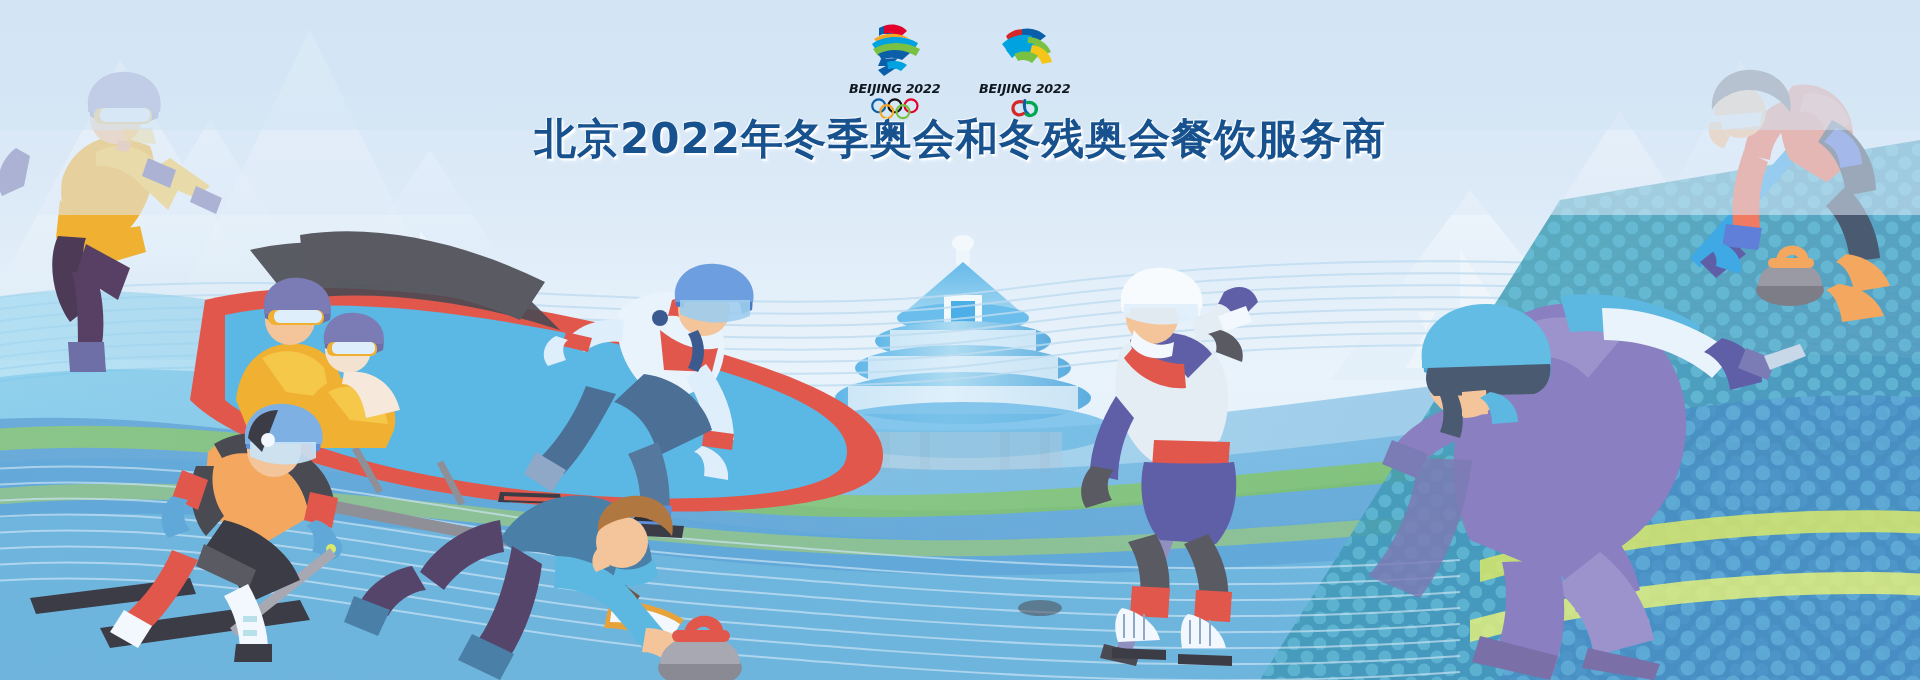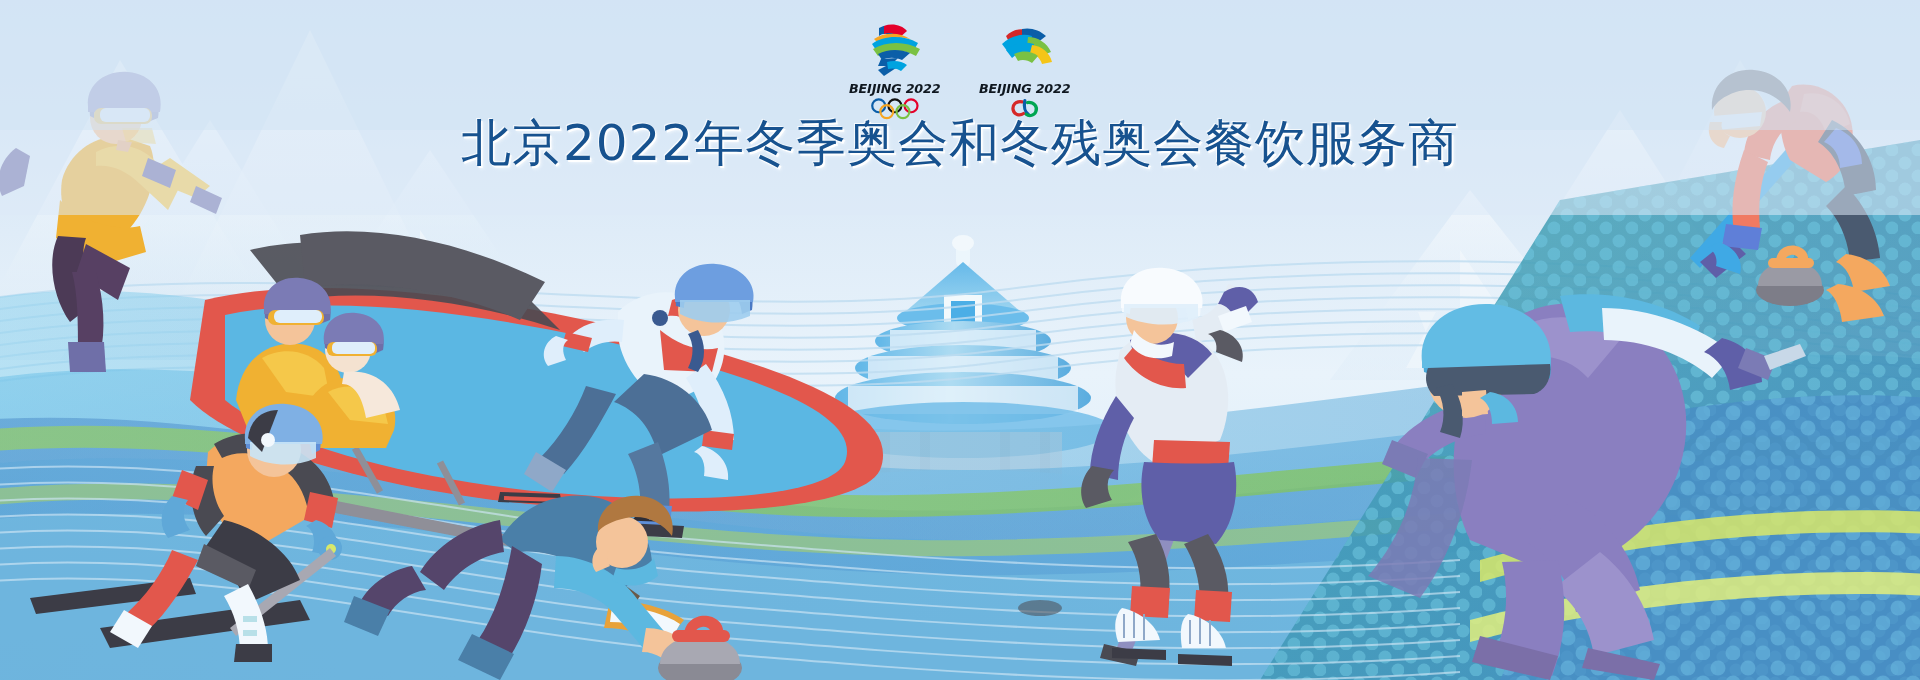--- a/index.html
+++ b/index.html
@@ -34,22 +34,22 @@
   }
   .logo-sym{ height:22px; margin-top:2px; }
 
   #title-wrap{
     position:absolute; left:0; top:118px; width:1920px;
     text-align:center; pointer-events:auto;
   }
   #page-title{
     display:inline-block;
     font-family:"DejaVu Sans","Liberation Sans", sans-serif;
-    font-weight:400;
-    font-size:50px;
+    font-weight:700;
+    font-size:42px;
     line-height:1;
     letter-spacing:1px;
     color:#17528f;
     text-shadow:
       1.6px 1.6px 0 rgba(255,255,255,.95),
       -1px -1px 0 rgba(255,255,255,.75),
       2.5px 2.5px 3px rgba(255,255,255,.55);
   }
 </style>
 </head>

